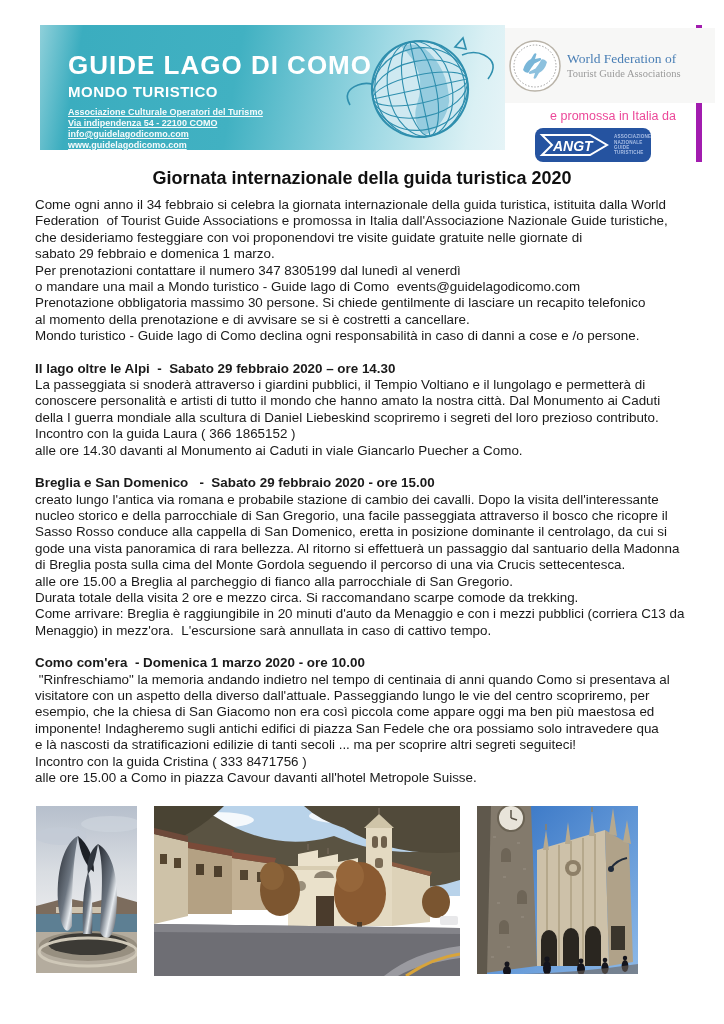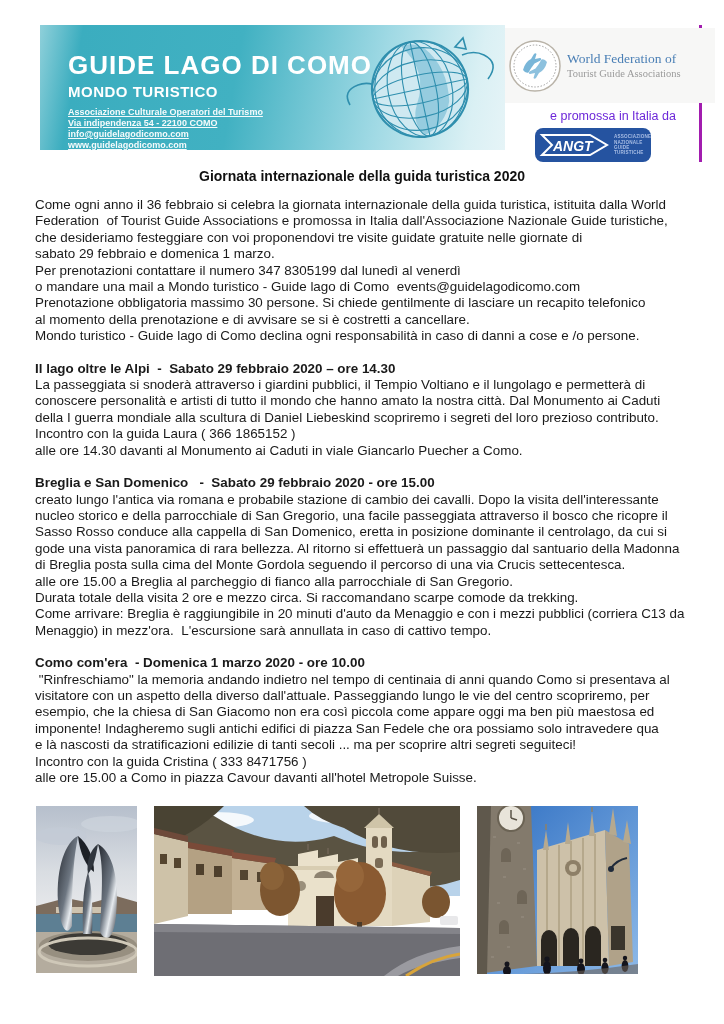--- a/index.html
+++ b/index.html
@@ -16,33 +16,33 @@
     position:relative; width:465px; height:125px; flex:0 0 465px;
     background:linear-gradient(100deg,#8fd0da 0%,#3badbf 9%,#41b1c2 42%,#9fd9e4 72%,#daf0f4 92%,#e6f4f7 100%);
     overflow:hidden;
   }
   .banner-text { position:absolute; left:28px; top:27px; color:#ffffff; }
   .banner-title { font-size:26px; font-weight:bold; letter-spacing:1px; line-height:1.05; }
   .banner-subtitle { font-size:15px; font-weight:bold; margin-top:4px; letter-spacing:0.5px; }
   .banner-small { margin-top:7px; font-size:9px; line-height:10.8px; font-weight:bold; opacity:0.95;text-decoration:underline; }
   .globe-wrap { position:absolute; right:5px; top:2px; width:160px; height:122px; }
 
-  .right-col { position:relative; flex:1; height:137px; border-right:3px solid #a21caf; }
+  .right-col { position:relative; flex:1; height:137px; border-right:6px solid #a21caf; }
   .wftga-block { position:absolute; left:0px; top:3px; width:210px; height:75px; background:#f7f7f6; display:flex; align-items:center; padding:4px 2px 4px 4px; }
   .wftga-logo { flex:0 0 52px; width:52px; height:52px; }
   .wftga-text { margin-left:6px; font-family:"Liberation Serif","DejaVu Serif",serif; }
   .wftga-line1 { color:#4a7fb5; font-size:13.5px; line-height:1.2; }
   .wftga-line2 { color:#9a9a9a; font-size:10.5px; line-height:1.3; }
-  .promossa { position:absolute; left:28px; top:84px; width:160px; text-align:center; font-size:12.5px; color:#6d28d9; }
+  .promossa { position:absolute; left:28px; top:84px; width:160px; text-align:center; font-size:12.5px; color:#ec4899; }
   .angt-logo { position:absolute; left:30px; top:103px; width:116px; height:34px; background:#2553a0; border-radius:8px; display:flex; align-items:center; }
   .angt-chevron { position:relative; margin-left:4px; width:72px; height:26px; }
   .angt-lines { margin-left:3px; font-size:4.6px; line-height:5.4px; color:#a8bde4; font-weight:bold; letter-spacing:0.2px; }
 
   
-  .doc-title { position:absolute; left:0; top:168px; width:724px; text-align:center; font-size:14px; font-weight:bold; color:#111; }
+  .doc-title { position:absolute; left:0; top:168px; width:724px; text-align:center; font-size:18px; font-weight:bold; color:#111; }
   .body-text { position:absolute; left:35px; top:197px; width:668px; font-size:13.4px; line-height:16.4px; }
   .tline { white-space:pre-wrap; }
   .sec-heading { font-weight:bold; margin-top:16px; white-space:pre-wrap; }
 
   
   .photos-row { position:absolute; left:36px; top:806px; width:652px; display:flex; }
   .photo { display:block; }
   .photo svg { display:block; }
   .gap1 { width:17px; } .gap2 { width:17px; }
 </style>
@@ -126,21 +126,21 @@
           <div>TURISTICHE</div>
         </div>
       </div>
     </div>
   </div>
 
   <div class="doc-title">Giornata internazionale della guida turistica 2020</div>
 
   <div class="body-text">
     <div>
-      <div class="tline">Come ogni anno il 36 febbraio si celebra la giornata internazionale della guida turistica, istituita dalla World</div>
+      <div class="tline">Come ogni anno il 34 febbraio si celebra la giornata internazionale della guida turistica, istituita dalla World</div>
       <div class="tline">Federation  of Tourist Guide Associations e promossa in Italia dall'Associazione Nazionale Guide turistiche,</div>
       <div class="tline">che desideriamo festeggiare con voi proponendovi tre visite guidate gratuite nelle giornate di</div>
       <div class="tline">sabato 29 febbraio e domenica 1 marzo.</div>
       <div class="tline">Per prenotazioni contattare il numero 347 8305199 dal lunedì al venerdì</div>
       <div class="tline">o mandare una mail a Mondo turistico - Guide lago di Como  events@guidelagodicomo.com</div>
       <div class="tline">Prenotazione obbligatoria massimo 30 persone. Si chiede gentilmente di lasciare un recapito telefonico</div>
       <div class="tline">al momento della prenotazione e di avvisare se si è costretti a cancellare.</div>
       <div class="tline">Mondo turistico - Guide lago di Como declina ogni responsabilità in caso di danni a cose e /o persone.</div>
     </div>
 

